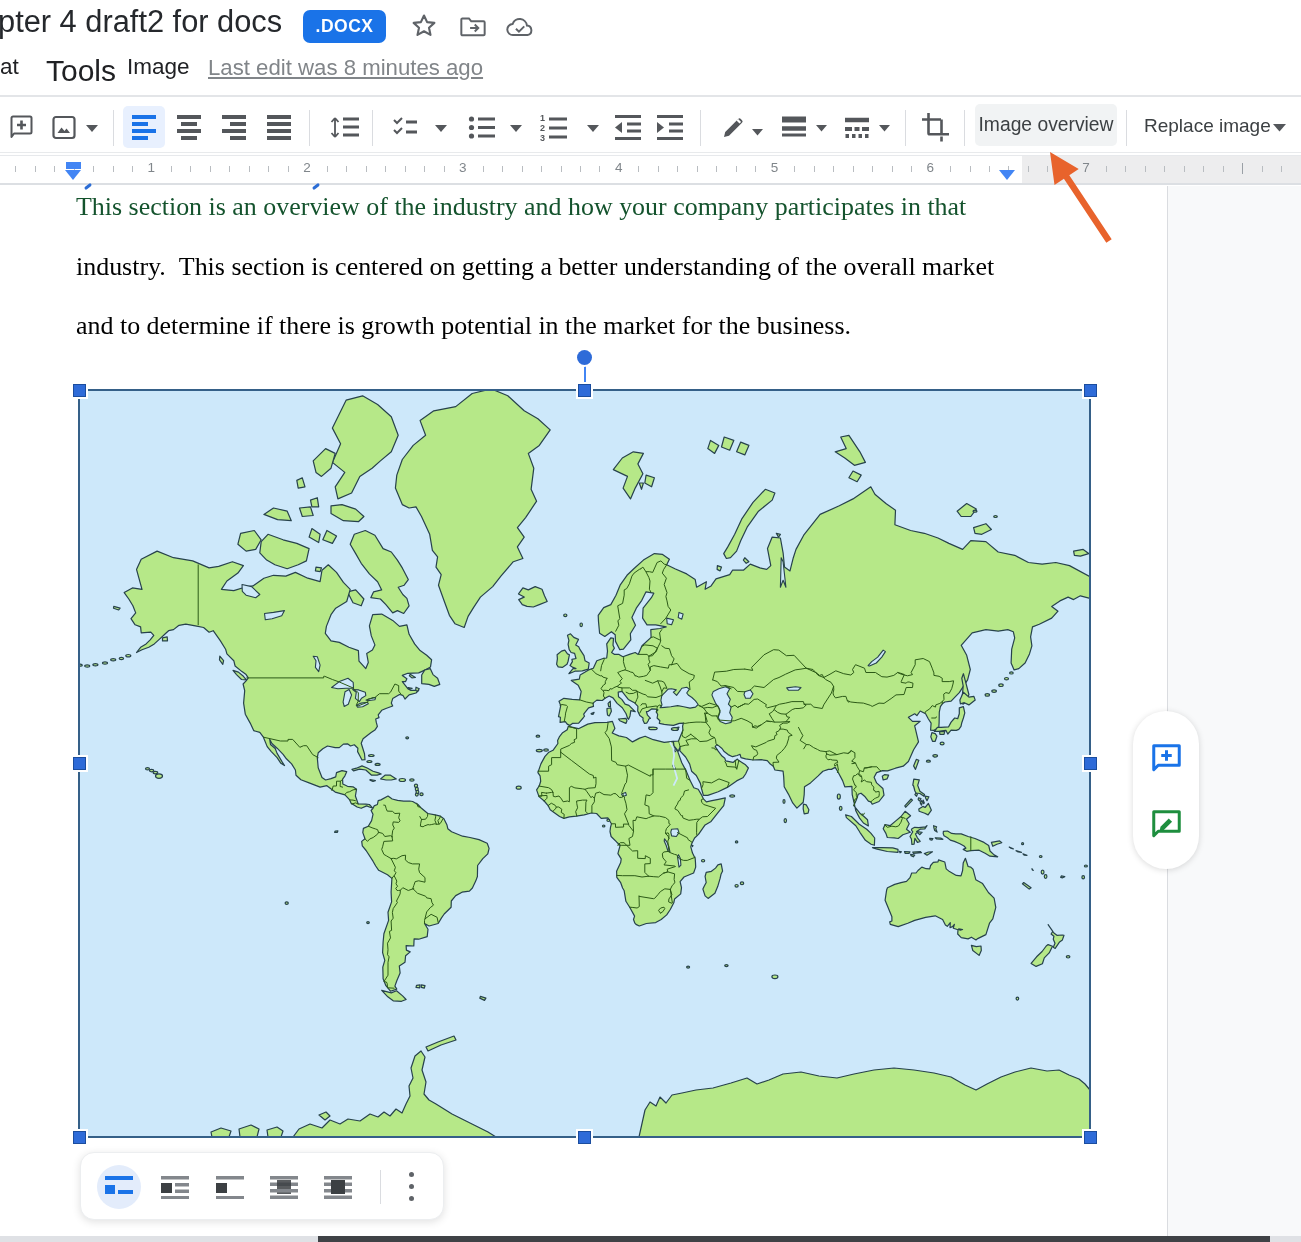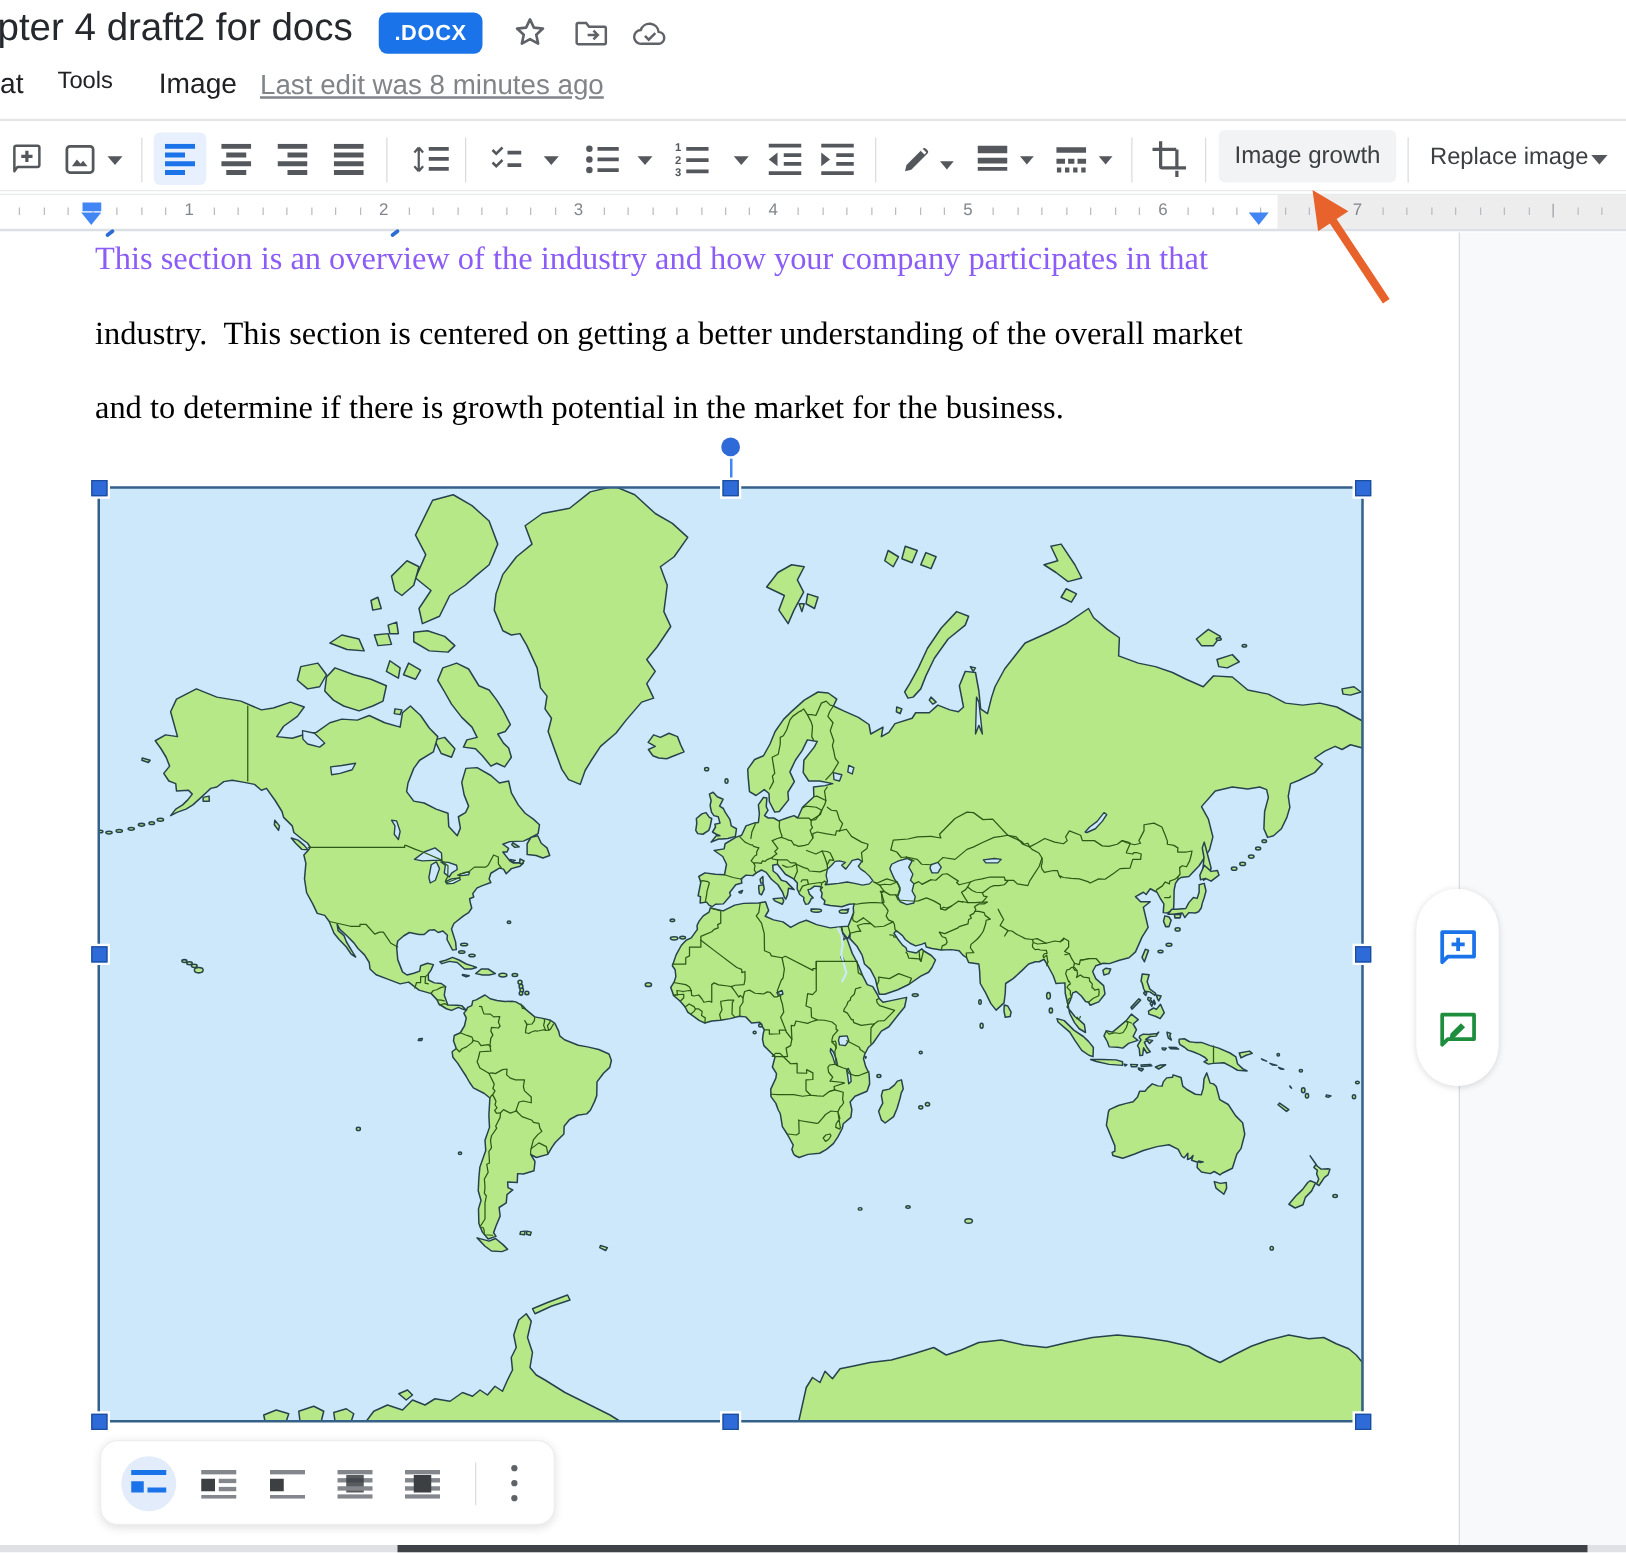--- a/index.html
+++ b/index.html
@@ -19,21 +19,21 @@
 <svg class="ico" style="left:459px; top:13px;" width="28" height="26" viewBox="0 0 24 22">
     <path fill="none" stroke="#5f6368" stroke-width="1.7" d="M2.5 4.5 h6 l2 2.5 h10.5 a1 1 0 0 1 1 1 v10 a1 1 0 0 1 -1 1 h-18 a1 1 0 0 1 -1 -1 v-12.5 a1 1 0 0 1 1-1 z"></path>
     <path fill="none" stroke="#5f6368" stroke-width="1.7" d="M9.5 12.7 h6.5 M13.5 9.7 l3 3 -3 3"></path>
   </svg>
 <svg class="ico" style="left:505px; top:14px;" width="30" height="26" viewBox="0 0 26 20">
     <path fill="none" stroke="#5f6368" stroke-width="1.7" d="M7 17 a4.8 4.8 0 0 1 -.4 -9.6 a6.4 6.4 0 0 1 12.4 1.3 a4.2 4.2 0 0 1 .5 8.3 z"></path>
     <path fill="none" stroke="#5f6368" stroke-width="1.7" d="M9.5 11.5 l2.6 2.6 4.6-4.6"></path>
   </svg>
 
 <div class="abs" style="left:0px; top:54px; font-size:22.5px; color:#202124;">at</div>
-<div class="abs" style="left:46px; top:54px; font-size:19px; color:#202124;">Tools</div>
+<div class="abs" style="left:46px; top:54px; font-size:30px; color:#202124;">Tools</div>
 <div class="abs" style="left:127px; top:54px; font-size:22.5px; color:#202124;">Image</div>
 <div class="abs" style="left:208px; top:55px; font-size:22.2px; color:#818589; text-decoration:underline;">Last edit was 8 minutes ago</div>
 
 <div class="abs" style="left:0; top:95px; width:1301px; height:2px; background:#e3e5e8;"></div>
 
 <div id="toolbar" class="abs" style="left:0; top:97px; width:1301px; height:56px; background:#fff; border-bottom:1px solid #e8eaec;"></div>
 <svg class="ico" style="left:10px; top:115px;" width="24" height="25" viewBox="0 0 24 25">
     <path fill="none" stroke="#54575b" stroke-width="2" d="M1.5 3 a1.5 1.5 0 0 1 1.5-1.5 h17 a1.5 1.5 0 0 1 1.5 1.5 v14 a1.5 1.5 0 0 1 -1.5 1.5 h-16 l-2.5 3.5 z" stroke-linejoin="round"></path>
     <path stroke="#54575b" stroke-width="2.6" d="M11.5 5.5 v9 M7 10 h9" fill="none"></path>
   </svg>
@@ -132,21 +132,21 @@
     <path stroke="#54575b" stroke-width="4.5" d="M0 6 h24" fill="none"></path>
     <path stroke="#54575b" stroke-width="4" d="M0 15 h7 M9.5 15 h5 M17 15 h7" fill="none"></path>
     <path stroke="#54575b" stroke-width="4" d="M0.5 22 h3.5 M7 22 h3.5 M13.5 22 h3.5 M20 22 h3.5" fill="none"></path>
   </svg>
 <svg class="ico" style="left:878px; top:124px;" width="13" height="9" viewBox="0 0 13 9">
     <path fill="#54575b" d="M1 1 h11 l-5.5 6.5 z"></path>
   </svg>
 <svg class="ico" style="left:921px; top:112px;" width="28" height="30" viewBox="0 0 28 30">
     <path fill="none" stroke="#54575b" stroke-width="2.6" d="M7.5 1 v20 a1.3 1.3 0 0 0 1.3 1.3 h19.2 M1 7.5 h19 M20.5 7.5 v15 M20.5 29.5 v-5 M22 22.3 h5"></path>
   </svg>
-<div class="abs" style="left:975px; top:104px; width:142px; height:42px; background:#f1f3f4; border-radius:5px; color:#3c4043; font-size:19.3px; text-align:center; line-height:42px;">Image growth</div>
+<div class="abs" style="left:975px; top:104px; width:142px; height:42px; background:#f1f3f4; border-radius:5px; color:#3c4043; font-size:19.3px; text-align:center; line-height:42px;">Image overview</div>
 <div class="abs" style="left:1144px; top:115px; width:160px; font-size:19px; color:#3c4043;">Replace image</div>
 <svg class="ico" style="left:1272px; top:123px;" width="15" height="9" viewBox="0 0 15 9">
     <path fill="#54575b" d="M1 1 h13 l-6.5 7.5 z"></path>
   </svg>
 
 <div class="abs" style="left:0; top:155px; width:1301px; height:28px; background:#fff; border-top:1px solid #e7e9ec;"></div>
 <div class="abs" style="left:1022px; top:156px; width:279px; height:27px; background:#ededee;"></div>
 <div class="abs" style="left:15.2px; top:166px; width:1px; height:6px; background:#b9bdc1;"></div>
 <div class="abs" style="left:34.6px; top:166px; width:1px; height:6px; background:#b9bdc1;"></div>
 <div class="abs" style="left:54.1px; top:166px; width:1px; height:6px; background:#b9bdc1;"></div>
@@ -216,21 +216,21 @@
 <div class="abs" style="left:1300.5px; top:166px; width:1px; height:6px; background:#b9bdc1;"></div>
 
 <div class="abs" style="left:66px; top:162px; width:15px; height:7px; background:#4285f4;"></div>
 <div class="abs" style="left:65px; top:170px; width:0; height:0; border-left:8.5px solid transparent; border-right:8.5px solid transparent; border-top:10px solid #4285f4;"></div>
 <div class="abs" style="left:999px; top:170px; width:0; height:0; border-left:8.5px solid transparent; border-right:8.5px solid transparent; border-top:10px solid #4285f4;"></div>
 <div class="abs" style="left:0; top:183px; width:1301px; height:2px; background:#dcdfe3;"></div>
 
 <div class="abs" style="left:84px; top:185px; width:8px; height:3px; background:#2c6dd5; border-radius:2px; transform:rotate(-38deg);"></div>
 <div class="abs" style="left:312px; top:185px; width:8px; height:3px; background:#2c6dd5; border-radius:2px; transform:rotate(-38deg);"></div>
 
-<div class="abs" style="left:76px; top:192px; font-family:'Liberation Serif',serif; font-size:25.95px; color:#8b5cf6; white-space:nowrap;" id="l1">This section is an overview of the industry and how your company participates in that</div>
+<div class="abs" style="left:76px; top:192px; font-family:'Liberation Serif',serif; font-size:25.95px; color:#14532d; white-space:nowrap;" id="l1">This section is an overview of the industry and how your company participates in that</div>
 <div class="abs" style="left:76px; top:252px; font-family:'Liberation Serif',serif; font-size:25.95px; color:#000; white-space:nowrap;" id="l2">industry.&nbsp;&nbsp;This section is centered on getting a better understanding of the overall market</div>
 <div class="abs" style="left:76px; top:311px; font-family:'Liberation Serif',serif; font-size:25.95px; color:#000; white-space:nowrap;" id="l3">and to determine if there is growth potential in the market for the business.</div>
 
 <div class="abs" style="left:1167px; top:186px; width:134px; height:1050px; background:#f8f9fa; border-left:1px solid #dadce0;"></div>
 
 <div class="abs" style="left:79px; top:390px; width:1011px; height:747px;"><svg width="100%" height="100%" viewBox="0 0 1011 747" preserveAspectRatio="none">
 <rect x="0" y="0" width="100%" height="100%" fill="#cde8fa"></rect>
 <g fill="#b6e888" stroke="#27424c" stroke-width="1.2" stroke-linejoin="round">
 <path d="M316.4 98.1L323.3 114.6L330.1 118.0L337.0 116.9L342.5 126.5L350.7 144.3L353.4 160.3L358.6 166.9L357.0 177.1L362.2 184.6L359.5 195.2L364.9 210.3L370.4 225.3L375.9 233.7L385.2 237.5L389.1 226.4L394.5 217.6L401.4 207.1L413.7 196.6L421.9 186.1L434.3 171.7L443.9 168.5L438.4 156.9L445.2 147.1L438.4 137.6L446.6 127.6L457.6 111.2L452.1 99.3L454.8 78.2L449.3 63.4L460.3 55.4L471.2 39.9L458.9 28.7L445.2 20.8L428.8 5.8L412.3 -1.1L393.2 3.5L376.7 16.6L354.8 20.8L341.1 30.6L346.6 45.3L334.2 55.4L323.3 69.5L317.8 85.1Z"></path>
 <path d="M258.9 108.9L272.6 103.0L280.8 86.4L293.1 78.2L301.4 70.9L312.3 61.8L319.2 45.3L312.3 26.8L298.6 14.5L283.6 5.8L267.1 10.2L253.4 38.1L261.6 53.7L253.4 72.4L265.8 82.4L256.2 96.8Z"></path>

